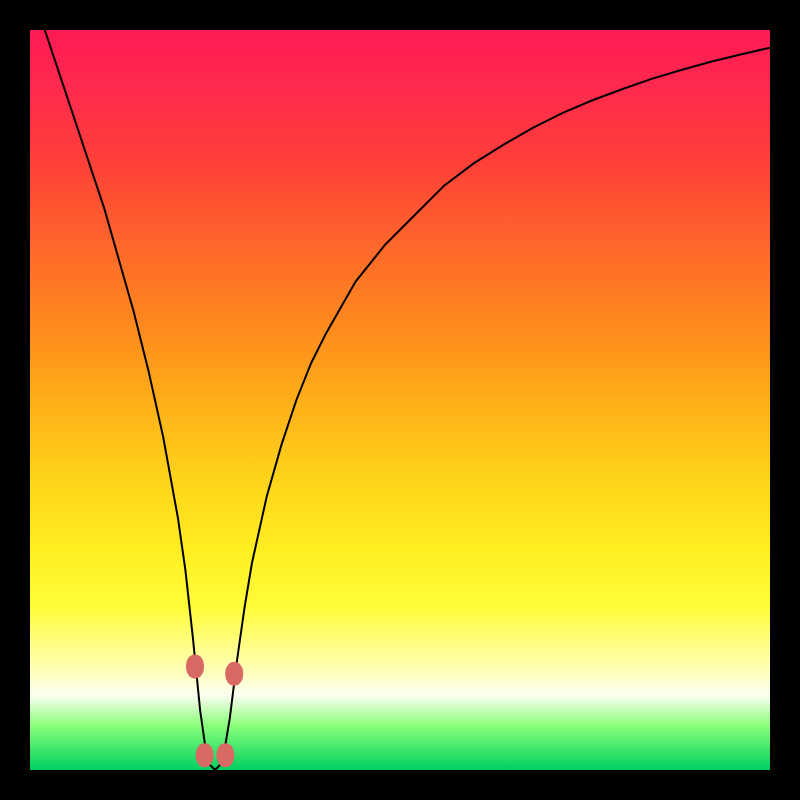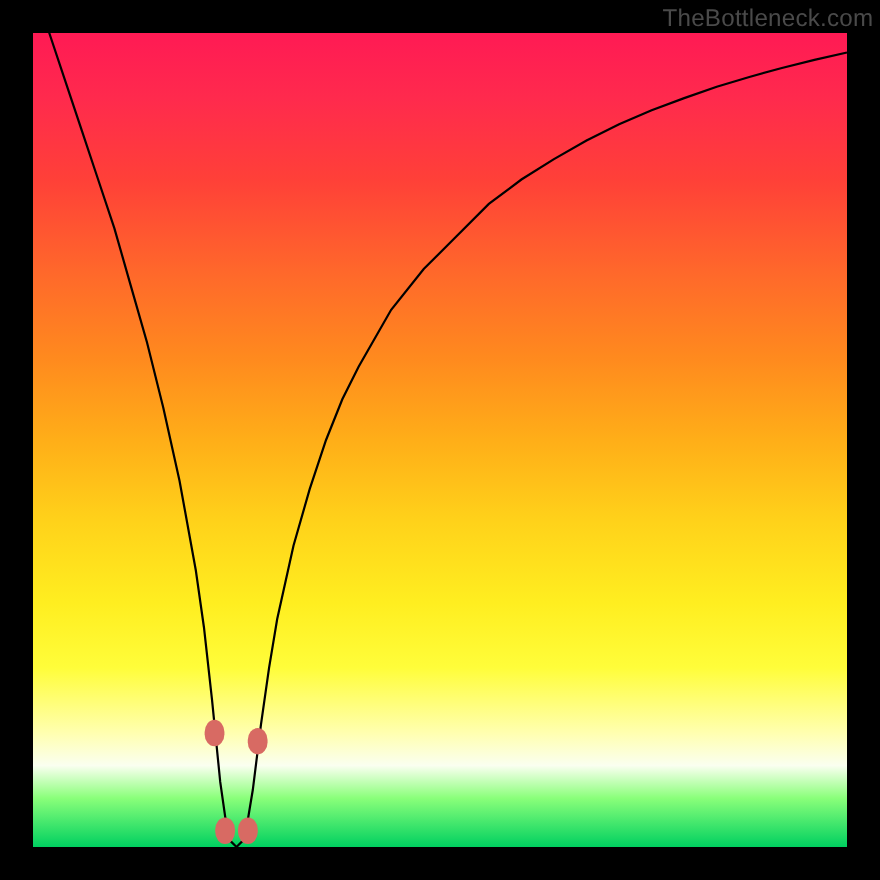--- a/index.html
+++ b/index.html
@@ -66,21 +66,20 @@
   }
   .marker {
     fill: #d86a63;
     stroke: none;
   }
 </style>
 </head>
 <body>
 
 <div class="frame">
-  <div class="watermark">TheBottleneck.com</div>
 
   <div class="plot-area">
     <svg class="curve" viewBox="0 0 740 740" preserveAspectRatio="none">
       <path id="curve-path" class="curve-path" d="M0.00 -44.40 L14.80 0.00 L29.60 44.40 L44.40 88.80 L59.20 133.20 L74.00 177.60 L88.80 229.40 L103.60 281.20 L118.40 340.40 L133.20 407.00 L148.00 488.40 L155.40 540.20 L162.80 606.80 L170.20 680.80 L177.60 732.60 L185.00 740.00 L192.40 732.60 L199.80 688.20 L207.20 629.00 L214.60 577.20 L222.00 532.80 L236.80 466.20 L251.60 414.40 L266.40 370.00 L281.20 333.00 L296.00 303.40 L325.60 251.60 L355.20 214.60 L384.80 185.00 L414.40 155.40 L444.00 133.20 L473.60 114.70 L503.20 97.68 L532.80 82.88 L562.40 70.30 L592.00 59.20 L621.60 48.84 L651.20 39.96 L680.80 31.82 L710.40 24.42 L740.00 17.76"></path>
       <g id="markers">
           <rect x="156.02" y="624.40" width="18" height="24" rx="9" ry="11" class="marker"></rect>
           <rect x="165.64" y="713.20" width="18" height="24" rx="9" ry="11" class="marker"></rect>
           <rect x="186.36" y="713.20" width="18" height="24" rx="9" ry="11" class="marker"></rect>
           <rect x="195.24" y="631.80" width="18" height="24" rx="9" ry="11" class="marker"></rect>
         </g>

